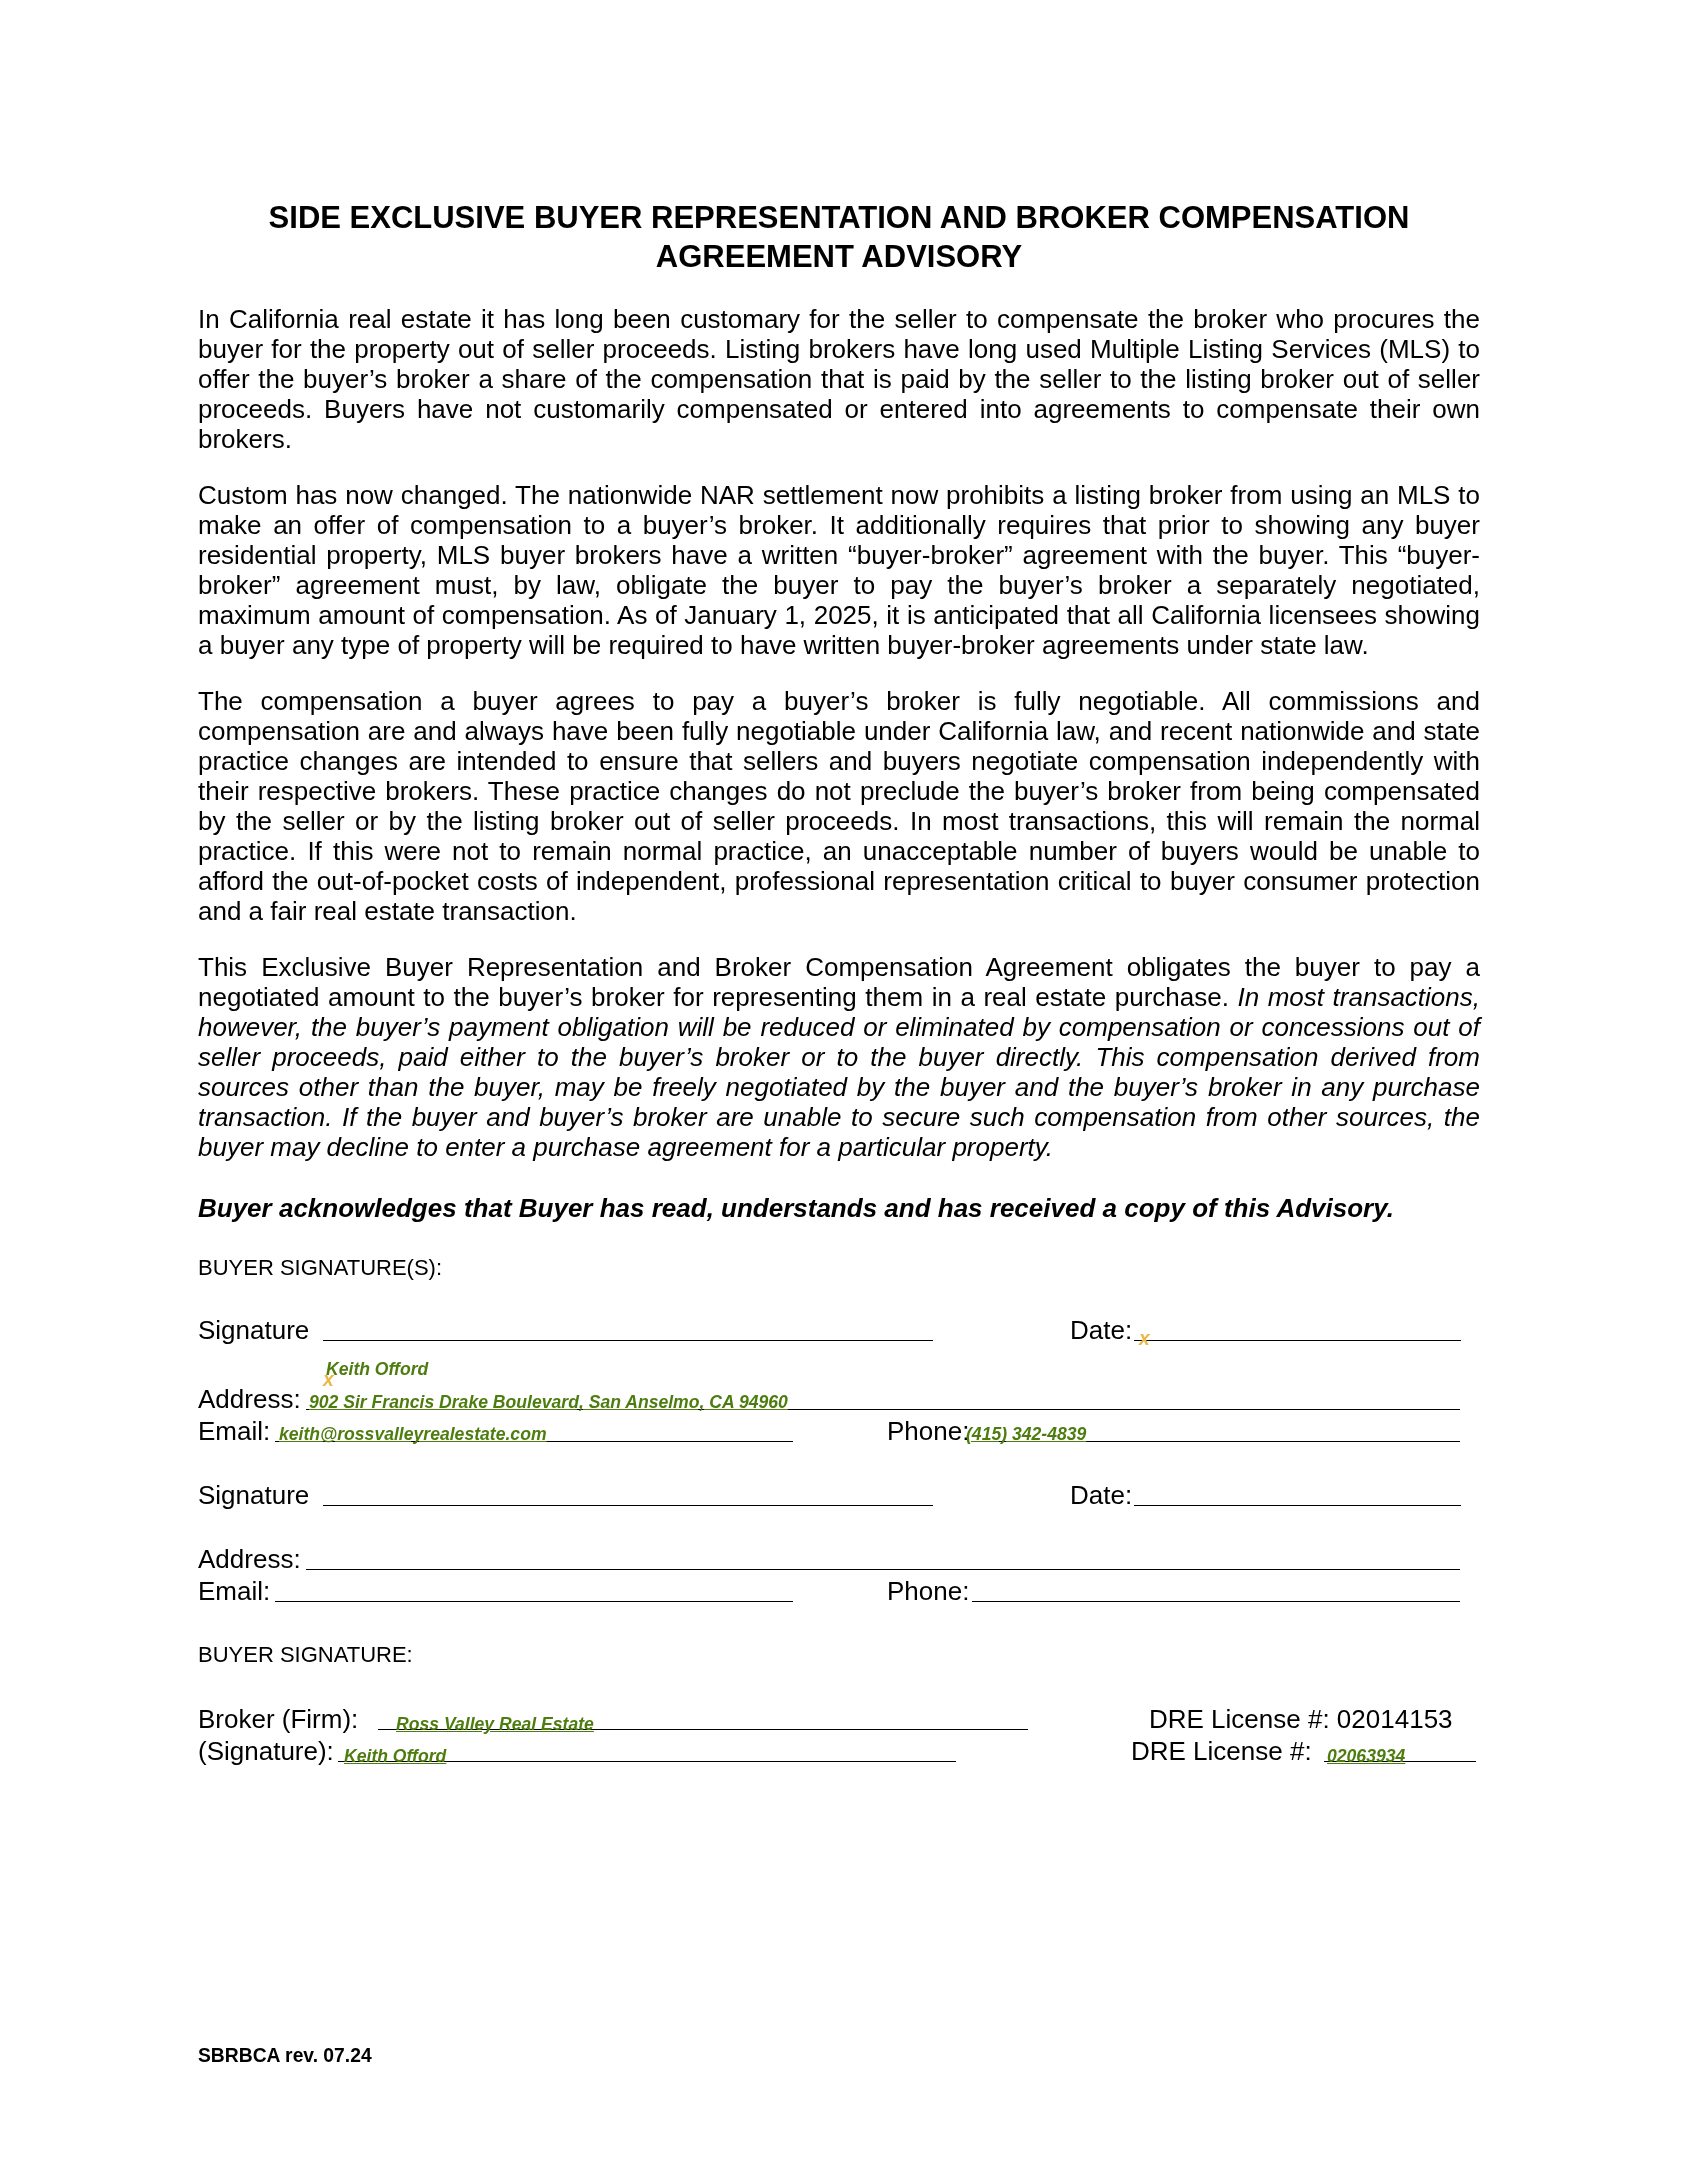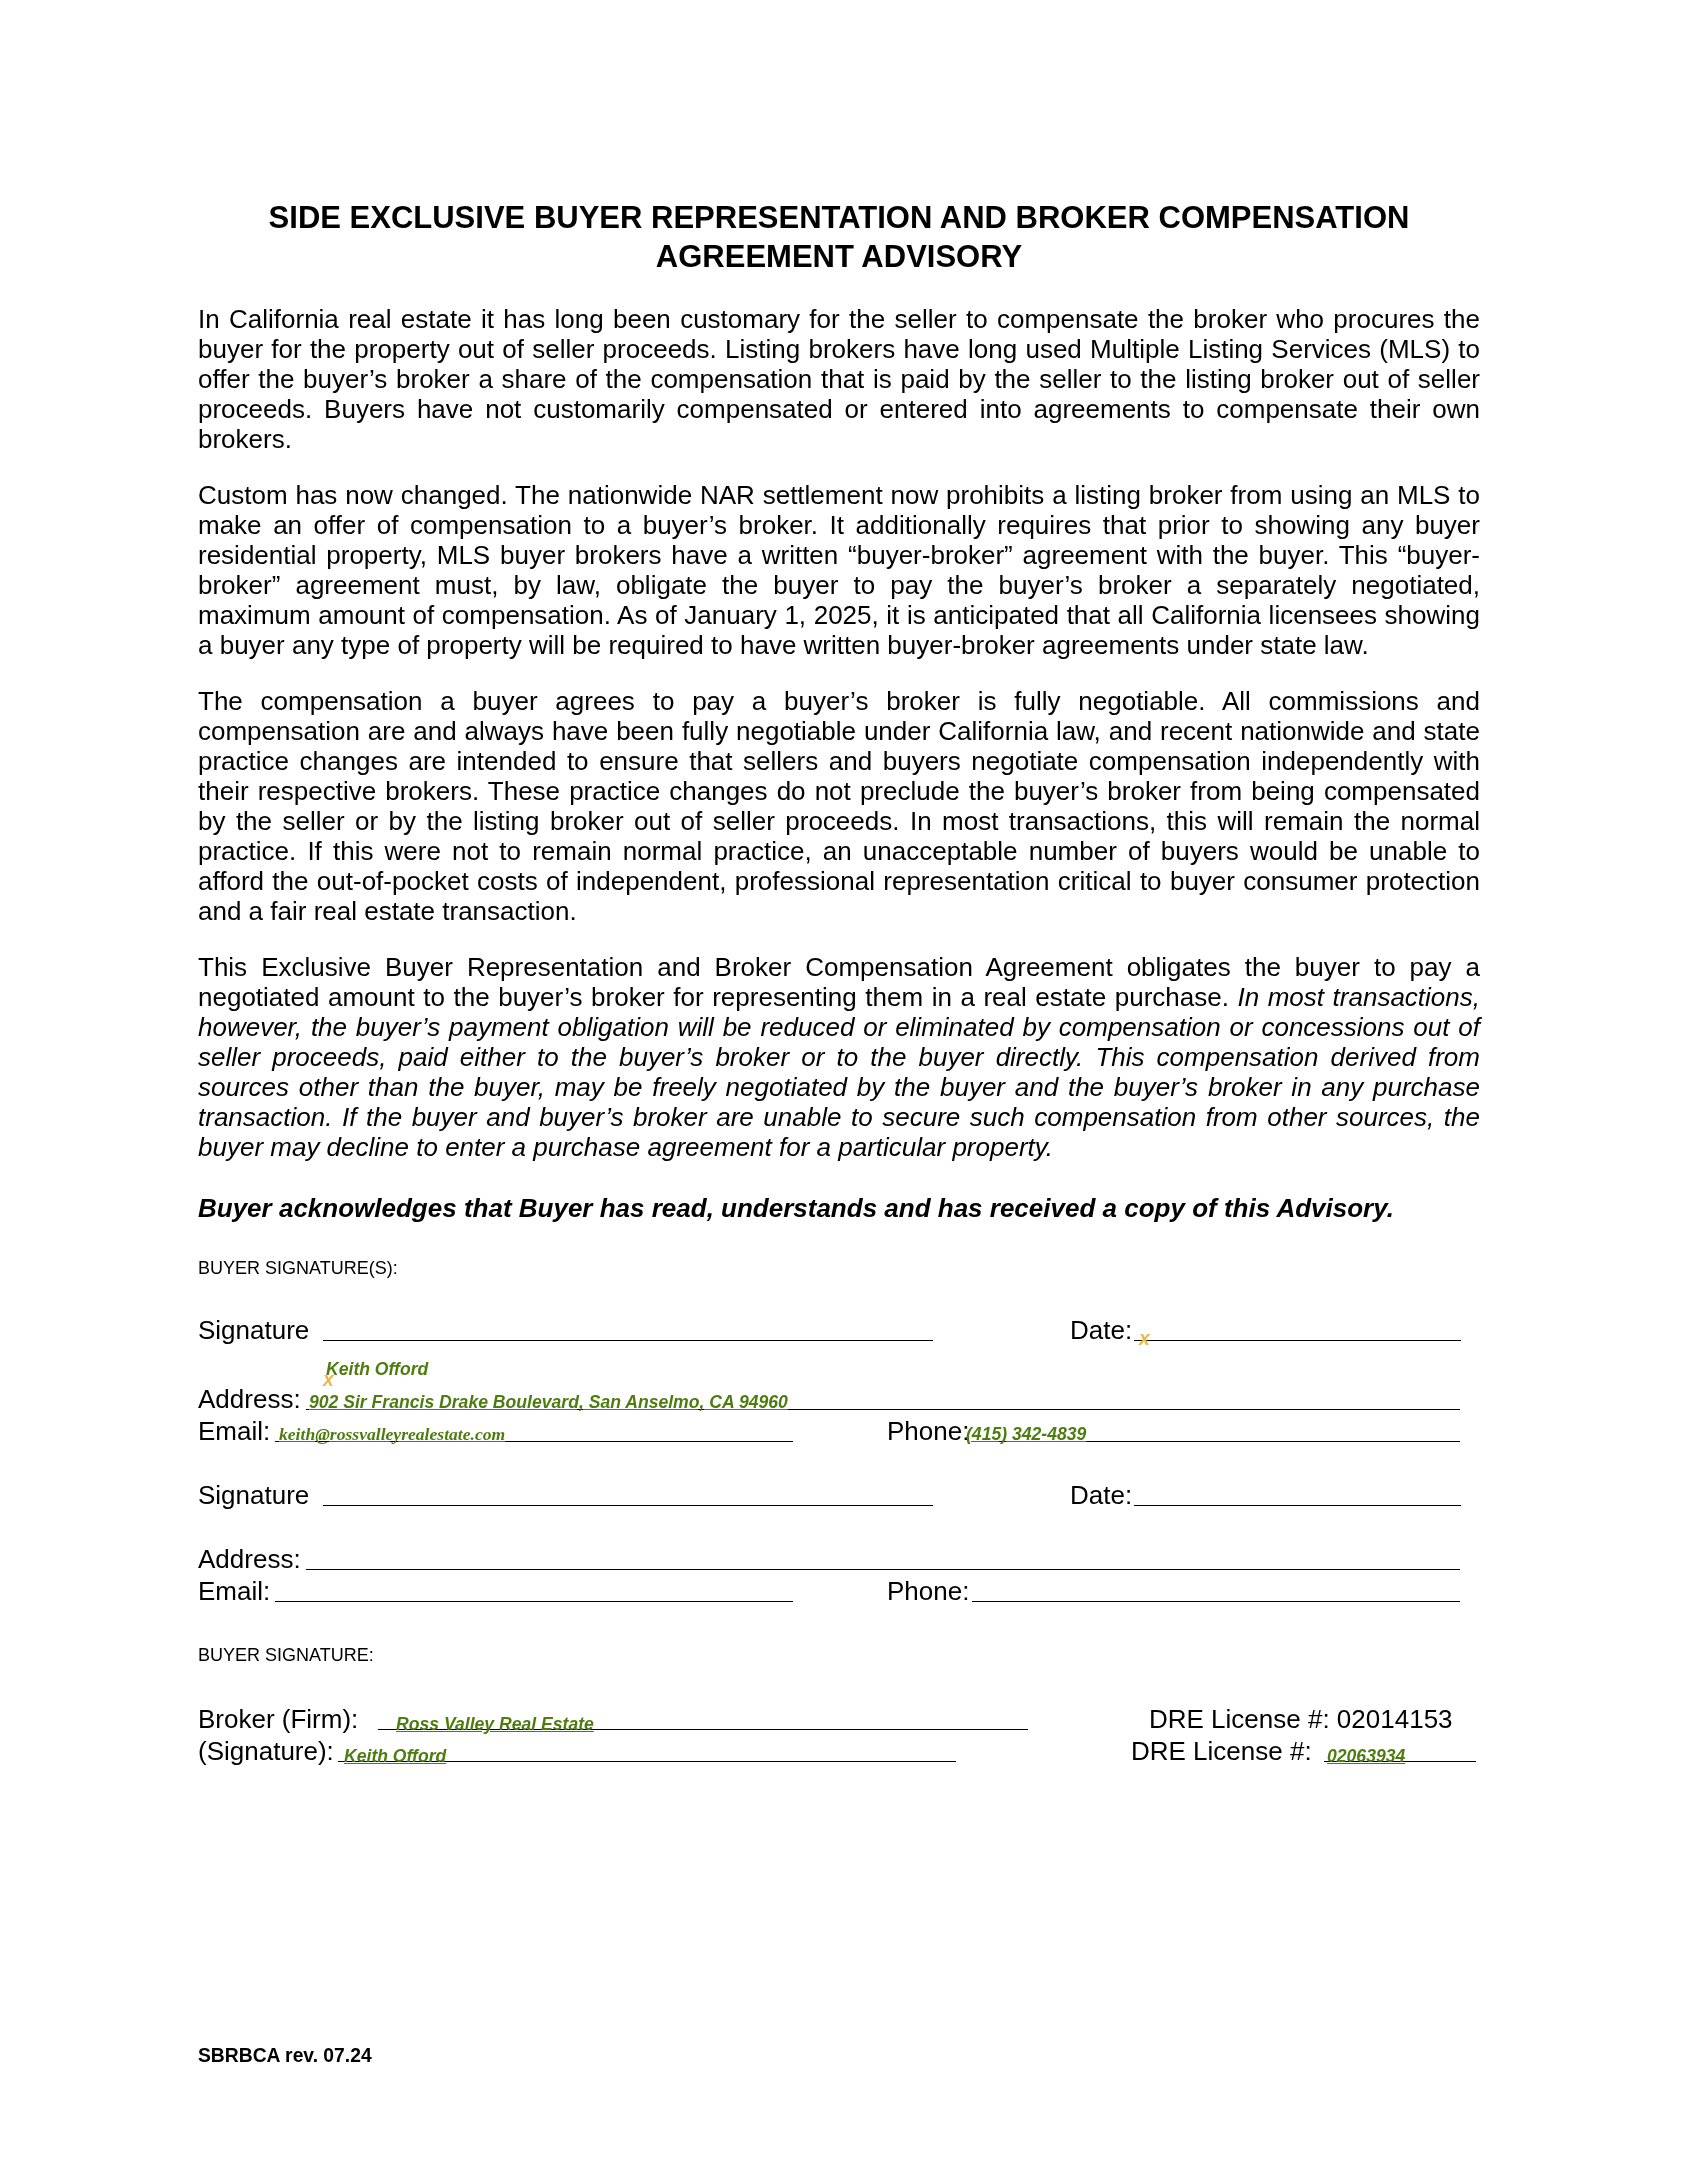--- a/index.html
+++ b/index.html
@@ -3,21 +3,21 @@
 <meta charset="utf-8">
 <style>
   html, body { margin: 0; padding: 0; background: #ffffff; }
   body { width: 1685px; height: 2181px; position: relative; font-family: "Liberation Sans", sans-serif; color: #000; }
   .page { position: absolute; left: 198px; top: 198px; width: 1282px; }
   .title { text-align: center; font-weight: bold; font-size: 31px; line-height: 39px; margin: 0; }
   .para { font-size: 26px; line-height: 30px; text-align: justify; margin: 26px 0 0 0; }
   .para.first { margin-top: 28px; }
   .it { font-style: italic; }
   .ack { font-weight: bold; font-size: 26px; line-height: 32px; margin: 30px 0 0 0; font-style: italic; }
-  .section-label { font-size: 18px; line-height: 32px; margin: 28px 0 0 0; }
+  .section-label { font-size: 22px; line-height: 32px; margin: 28px 0 0 0; }
   .row { position: relative; height: 32px; font-size: 26px; line-height: 32px; white-space: nowrap; }
   .lbl { position: absolute; top: 0; }
   .line { position: absolute; border-bottom: 1.8px solid #000; height: 26px; }
   .fill { position: absolute; font-style: italic; font-weight: bold; color: #4d7c0f; font-size: 17.6px; line-height: 19.3px; text-decoration: underline; }
   .xmark { position: absolute; color: #e8b84a; font-style: italic; font-size: 19.3px; font-weight: bold; }
   .footer { position: absolute; left: 198px; top: 2045px; font-size: 19.3px; font-weight: bold; }
 </style>
 </head>
 <body>
 
@@ -47,21 +47,21 @@
     <span class="fill" style="left:128px; top:3.5px; text-decoration:none;">Keith Offord</span>
   </div>
   <div class="row">
     <span class="lbl" style="left:0;">Address:</span>
     <span class="line" style="left:108px; width:1154px;"></span>
     <span class="fill" style="left:111px; top:10.5px;">902 Sir Francis Drake Boulevard, San Anselmo, CA 94960</span>
   </div>
   <div class="row">
     <span class="lbl" style="left:0;">Email:</span>
     <span class="line" style="left:77px; width:518px;"></span>
-    <span class="fill" style="left:81px; top:10.5px;font-family:Liberation Serif, serif;">keith@rossvalleyrealestate.com</span>
+    <span class="fill" style="left:81px; top:10.5px;">keith@rossvalleyrealestate.com</span>
     <span class="lbl" style="left:689px;">Phone:</span>
     <span class="line" style="left:774px; width:488px;"></span>
     <span class="fill" style="left:768px; top:10.5px;">(415) 342-4839</span>
   </div>
 
   <div class="row" style="margin-top:32px;">
     <span class="lbl" style="left:0;">Signature</span>
     <span class="line" style="left:125px; width:610px;"></span>
     <span class="lbl" style="left:872px;">Date:</span>
     <span class="line" style="left:936px; width:327px;"></span>

